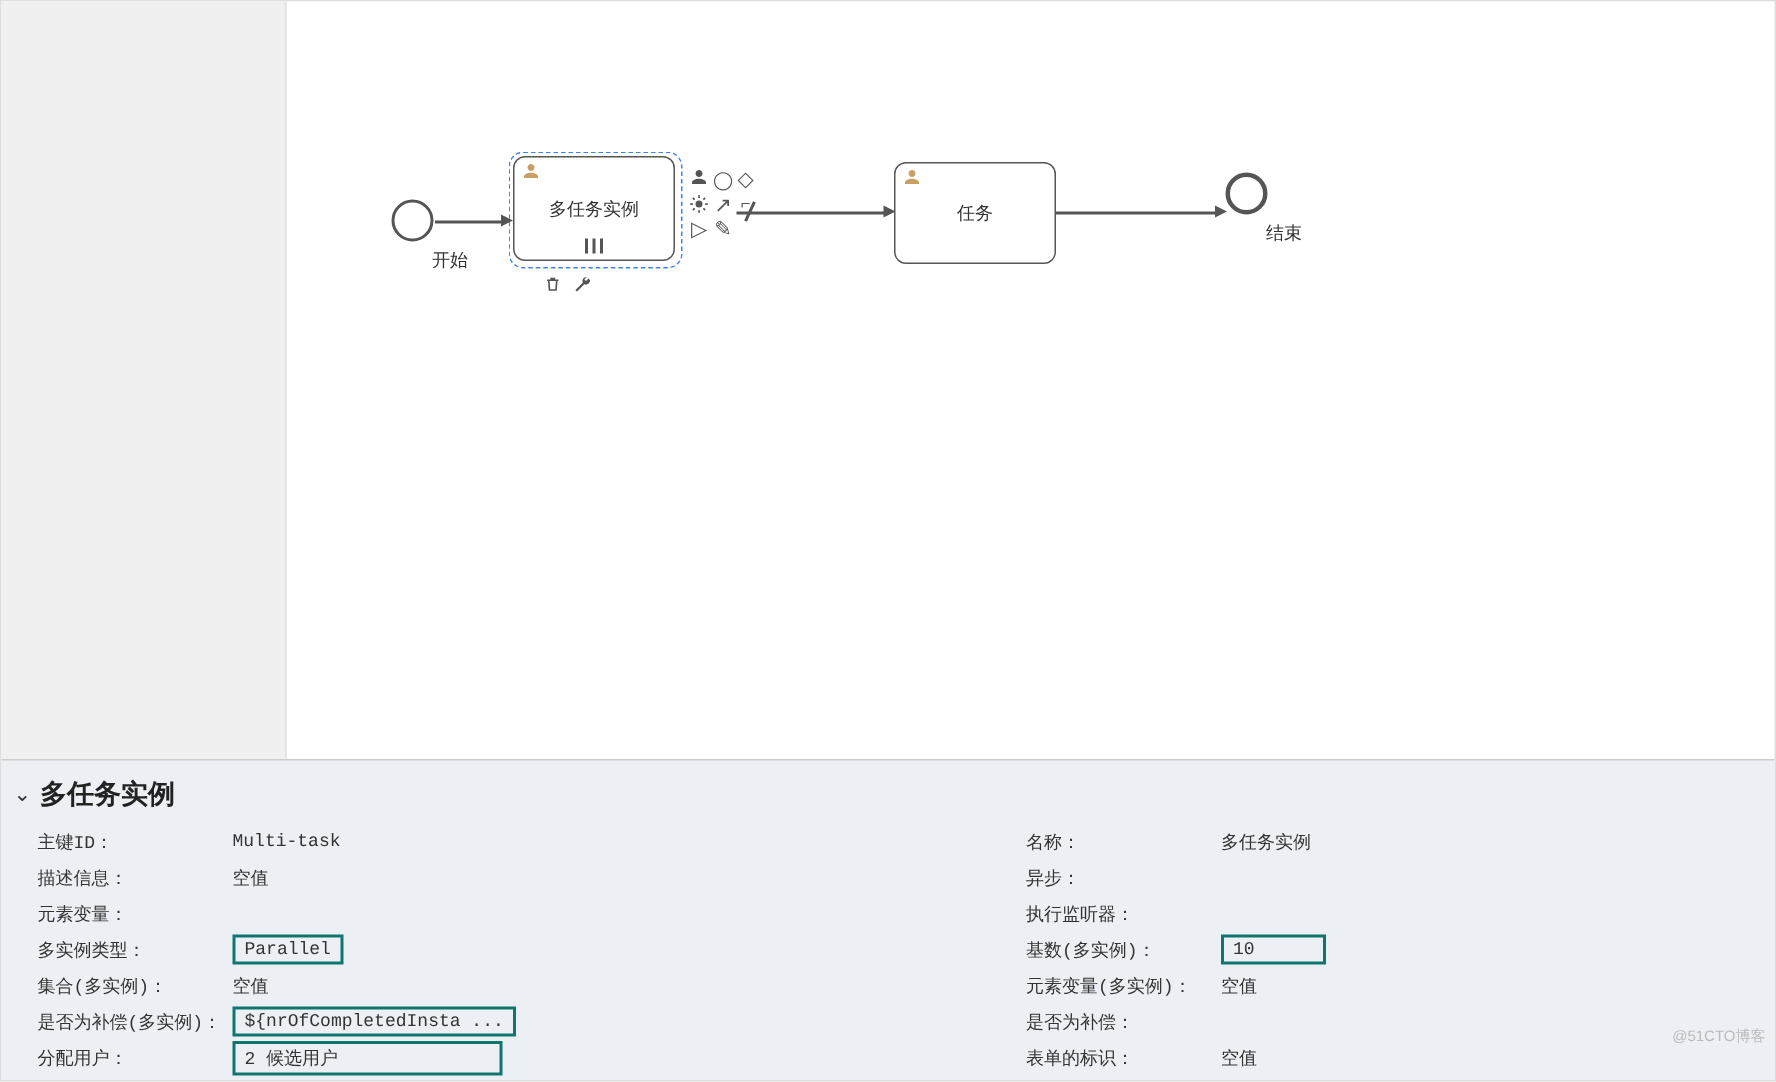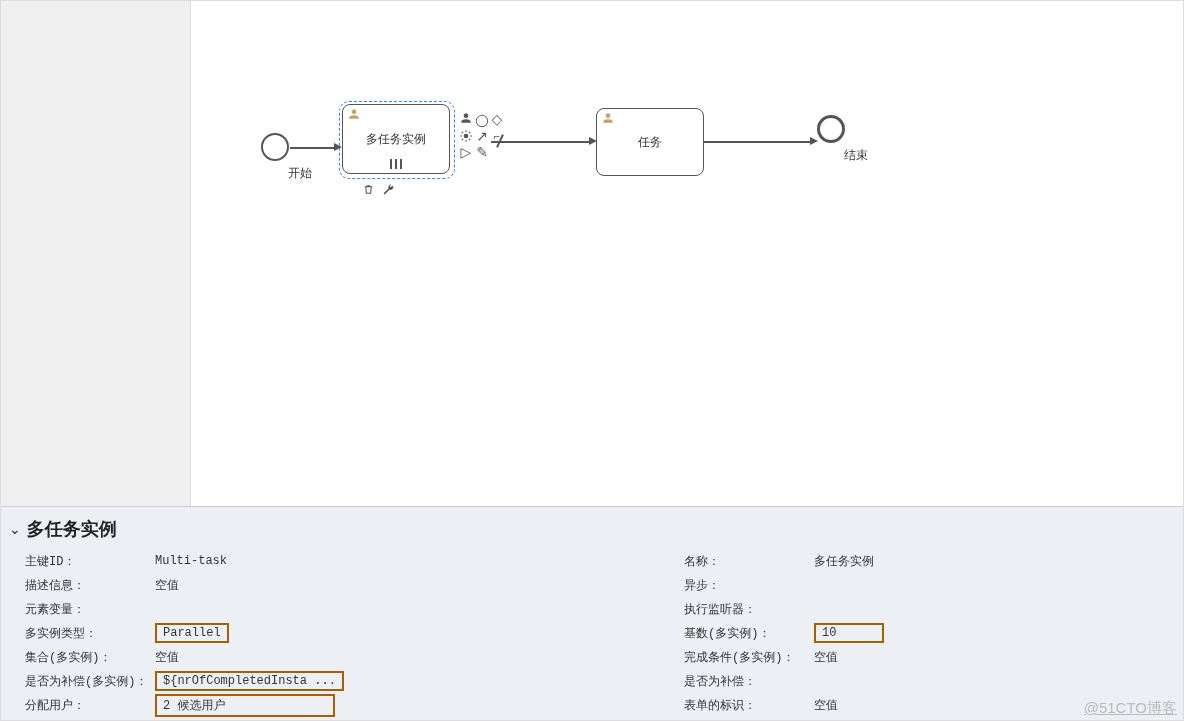--- a/index.html
+++ b/index.html
@@ -36,26 +36,26 @@
 .props-panel { position: absolute; left: 0; right: 0; top: 505px; height: 216px; background: #ecf0f5; border-top: 1px solid #ccc; padding: 0 0 0 8px; }
 .props-header { display: flex; align-items: center; padding: 10px 0 8px 0; }
 .chev { font-size: 14px; margin-right: 6px; color: #333; }
 .props-title { font-size: 18px; font-weight: bold; color: #222; }
 
 .props-body { display: flex; }
 .props-col { flex: 1; padding: 0 20px 0 16px; font-family: Liberation Mono, monospace; }
 .prop-row { display: flex; align-items: center; height: 24px; font-size: 12px; color: #333; }
 .prop-label { width: 130px; }
 .prop-value { flex: 1; }
-.highlight-red { border: 2px solid #a16207; padding: 1px 6px; display: inline-block; min-width: 50px; }
+.highlight-red { border: 2px solid #0f766e; padding: 1px 6px; display: inline-block; min-width: 50px; }
 
 .multi-marker { position: absolute; bottom: 4px; left: 50%; transform: translateX(-50%); width: 12px; height: 10px; display: flex; justify-content: space-between; }
 .multi-marker span { width: 2px; background: #555; }
 
-.watermark { position: absolute; right: 6px; bottom: 2px; font-size: 15px; color: #bbb; text-decoration: underline; }
+.watermark { position: absolute; right: 6px; bottom: 22px; font-size: 10px; color: #bbb; }
 </style>
 </head>
 <body>
 
 <div class="canvas-area">
   <div class="left-gutter"></div>
   <div class="bpmn-canvas">
 
     <div class="node" style="left:70px; top:132px;">
       <div class="start-circle"></div>
@@ -180,21 +180,21 @@
         <span class="prop-value"></span>
       </div>
       <div class="prop-row">
         <span class="prop-label">执行监听器：</span>
       </div>
       <div class="prop-row">
         <span class="prop-label">基数(多实例)：</span>
         <span class="prop-value"><span class="highlight-red" style="min-width:70px;">10</span></span>
       </div>
       <div class="prop-row">
-        <span class="prop-label">完成条件(多实例)：</span>
+        <span class="prop-label">元素变量(多实例)：</span>
         <span class="prop-value">空值</span>
       </div>
       <div class="prop-row">
         <span class="prop-label">是否为补偿：</span>
         <span class="prop-value"></span>
       </div>
       <div class="prop-row">
         <span class="prop-label">表单的标识：</span>
         <span class="prop-value">空值</span>
       </div>

